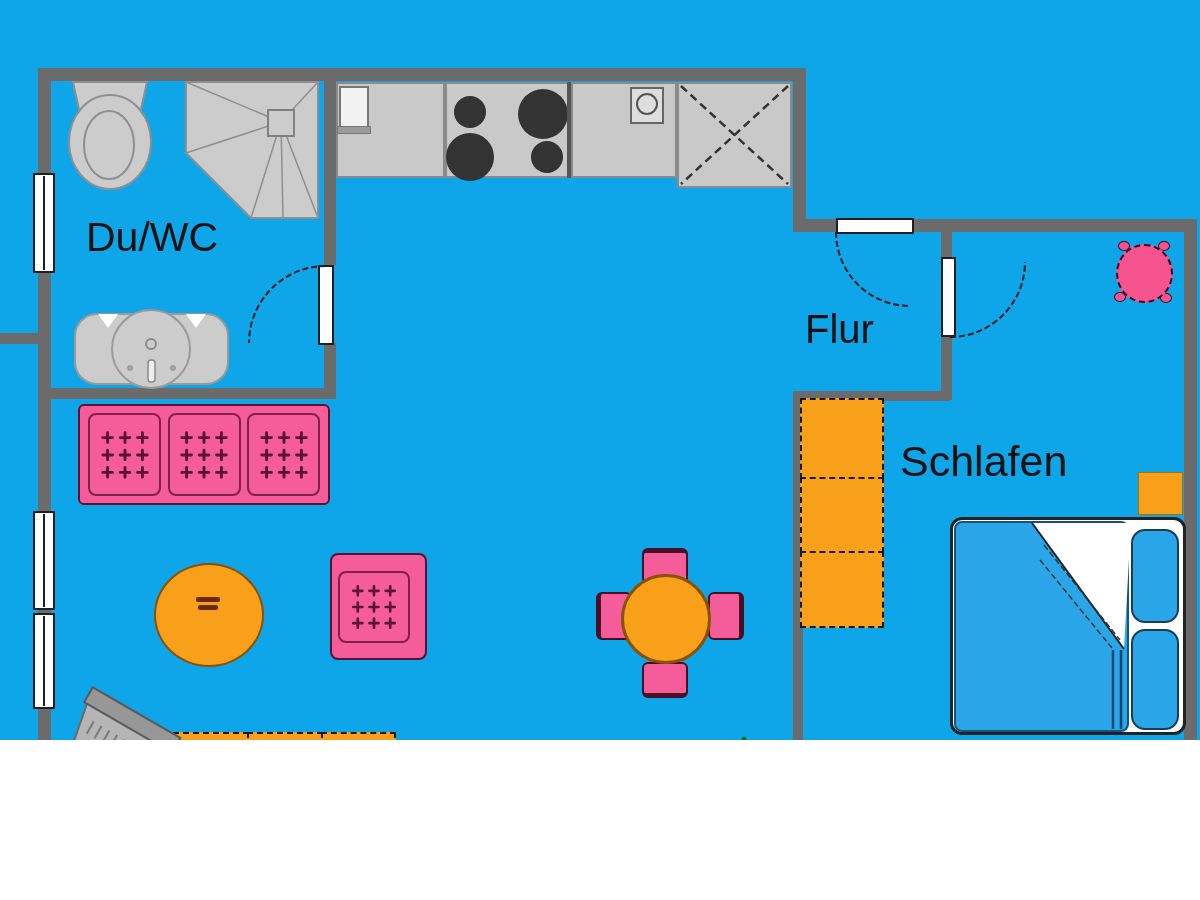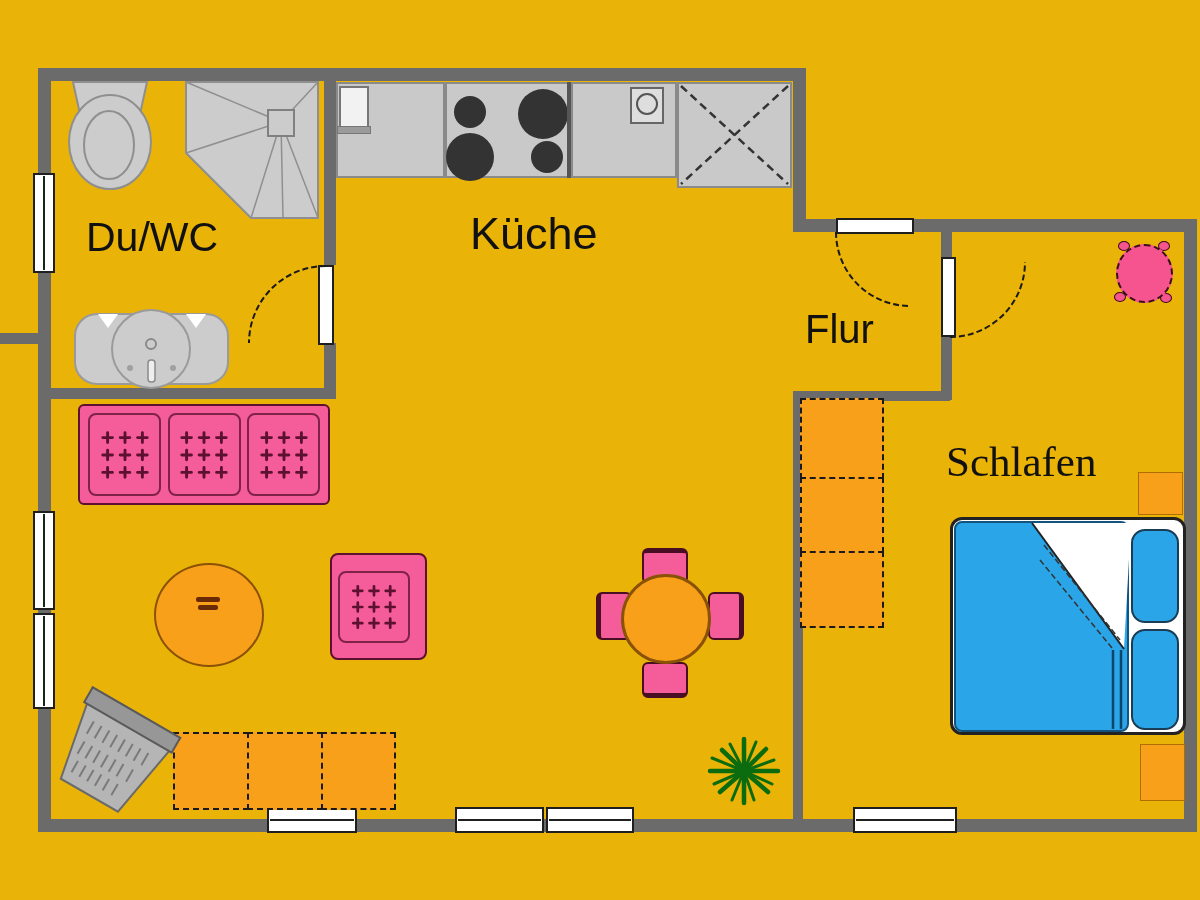--- a/index.html
+++ b/index.html
@@ -1,17 +1,17 @@
 <!DOCTYPE html>
 <html><head>
 <meta charset="utf-8">
 <style>
   html,body{margin:0;padding:0;background:#fff;}
   body{width:1200px;height:900px;font-family:"Liberation Sans",sans-serif;}
-  #plan{position:relative;width:1200px;height:900px;background:#eab308;overflow:hidden;}
+  #plan{position:relative;width:1200px;height:740px;background:#0ea5e9;overflow:hidden;}
   .wall{position:absolute;background:#6b6b6b;}
   .win{position:absolute;background:#fff;border:2px solid #1f1f1f;box-sizing:border-box;}
   .win .bar{position:absolute;background:#1f1f1f;}
   .win-v .bar{left:50%;top:1px;bottom:1px;width:2px;margin-left:-1px;}
   .win-h .bar{top:50%;left:1px;right:1px;height:2px;margin-top:-1px;}
   .doorleaf{position:absolute;background:#fff;border:2px solid #1f1f1f;box-sizing:border-box;}
   .label{position:absolute;color:#111;white-space:nowrap;}
   .counter{position:absolute;background:#c9c9c9;border:2px solid #8a8a8a;box-sizing:border-box;}
   .burner{position:absolute;background:#333;border-radius:50%;}
   .sofa{position:absolute;left:78px;top:404px;width:252px;height:101px;background:#f55c9a;
@@ -230,17 +230,16 @@
     </g>
 
     <g stroke="#0b6b0f" stroke-linecap="round" fill="none">
       <path d="M744,771L744,739 M744,771L766,749 M744,771L778,771 M744,771L768,792 M744,771L744,803 M744,771L720,792 M744,771L710,771 M744,771L722,750" stroke-width="4.5"></path>
       <path d="M744,771L756,742 M744,771L774,760 M744,771L772,784 M744,771L754,800 M744,771L732,800 M744,771L714,784 M744,771L712,758 M744,771L730,744" stroke-width="3"></path>
       <circle cx="744" cy="771" r="6" fill="#0b6b0f" stroke="none"></circle>
     </g>
   </svg>
 
   <div class="label" style="left:86px;top:214px;font-size:41px;">Du/WC</div>
-  <div class="label" style="left:470px;top:208px;font-size:45px;">Küche</div>
   <div class="label" style="left:805px;top:307px;font-size:40px;">Flur</div>
-  <div class="label" style="left:946px;top:437px;font-size:43px;font-family:Liberation Serif, serif;">Schlafen</div>
+  <div class="label" style="left:900px;top:437px;font-size:43px;">Schlafen</div>
 
 </div>
 
 </body></html>

